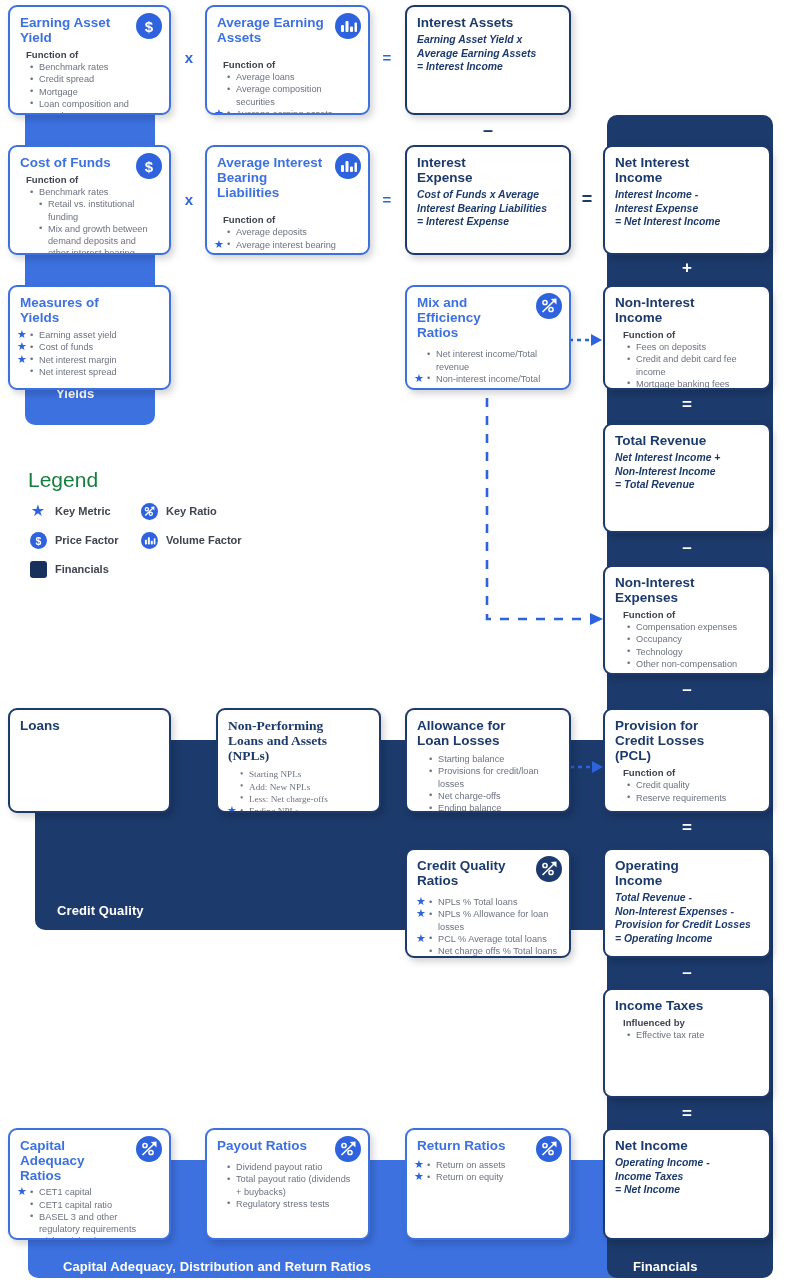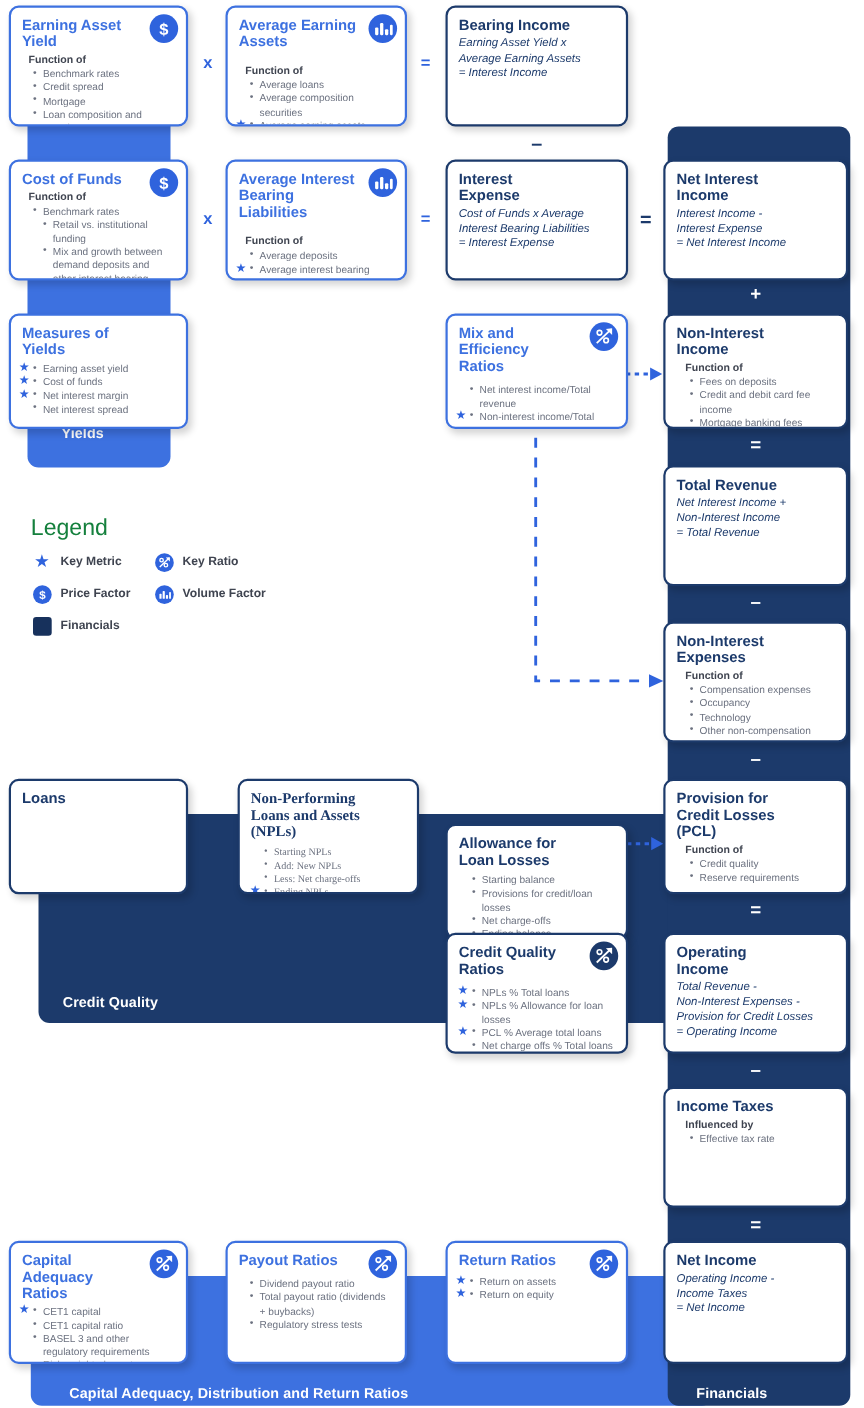--- a/index.html
+++ b/index.html
@@ -52,21 +52,21 @@
   ul.items li::before{
     content:"\2022";position:absolute;left:4px;top:-0.5px;color:#6c7280;font-size:9.5px;
   }
   ul.items li.sub{padding-left:22px;}
   ul.items li.sub::before{left:13px;}
   ul.items li .star{
     position:absolute;left:-9px;top:0px;color:#2f63dd;font-size:11px;line-height:1;
   }
 
   .formula{
-    font-size:10.4px;line-height:1.3;color:#1c3a6b;font-style:italic;font-weight:400;
+    font-size:10.4px;line-height:1.3;color:#1c3a6b;font-style:italic;font-weight:700;
     margin:1px 0 0 0;
   }
 
   
   .badge{
     position:absolute;top:6px;right:7px;width:26px;height:26px;border-radius:50%;
     background:#2f63dd;display:flex;align-items:center;justify-content:center;
   }
   .badge.navy{background:#1c3a6b;}
   .badge svg{display:block;}
@@ -170,21 +170,21 @@
           <li>Average composition securities</li>
           <li><span class="star">★</span>Average earning assets</li>
         </ul>
     </div>
   </div>
 
   <div class="op blue" style="left:378px;top:48px;width:18px;height:18px;">=</div>
 
   <div class="card navy" style="left:405px;top:5px;width:166px;height:110px;">
     <div class="card-inner">
-      <div class="card-title">Bearing Income</div>
+      <div class="card-title">Interest Assets</div>
       <div class="formula">Earning Asset Yield x<br>Average Earning Assets<br>= Interest Income</div>
     </div>
   </div>
 
   <div class="op navyfill" style="left:478px;top:120px;width:20px;height:20px;">–</div>
 
   <div class="card blue" style="left:8px;top:145px;width:163px;height:110px;">
     <div class="card-inner">
       <div class="card-title">Cost of Funds</div>
       <div class="badge">
@@ -321,21 +321,21 @@
       <div class="card-title">Non-Performing Loans and Assets (NPLs)</div>
       <ul class="items" style="margin-top:5px;">
           <li>Starting NPLs</li>
           <li>Add: New NPLs</li>
           <li>Less: Net charge-offs</li>
           <li><span class="star">★</span>Ending NPLs</li>
         </ul>
     </div>
   </div>
 
-  <div class="card navy" style="left:405px;top:708px;width:166px;height:105px;margin-top:41px;">
+  <div class="card navy" style="left:405px;top:708px;width:166px;height:105px;">
     <div class="card-inner">
       <div class="card-title">Allowance for Loan Losses</div>
       <ul class="items" style="margin-top:5px;">
           <li>Starting balance</li>
           <li>Provisions for credit/loan losses</li>
           <li>Net charge-offs</li>
           <li>Ending balance</li>
         </ul>
     </div>
   </div>

